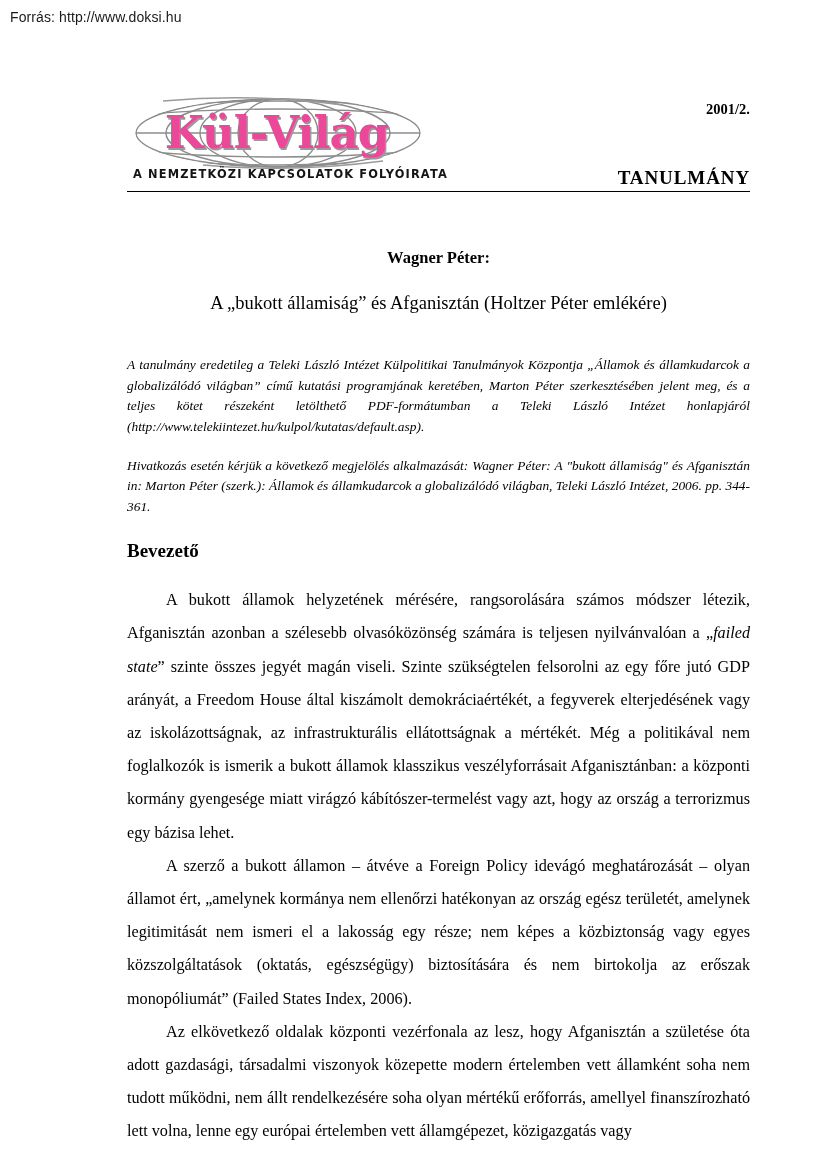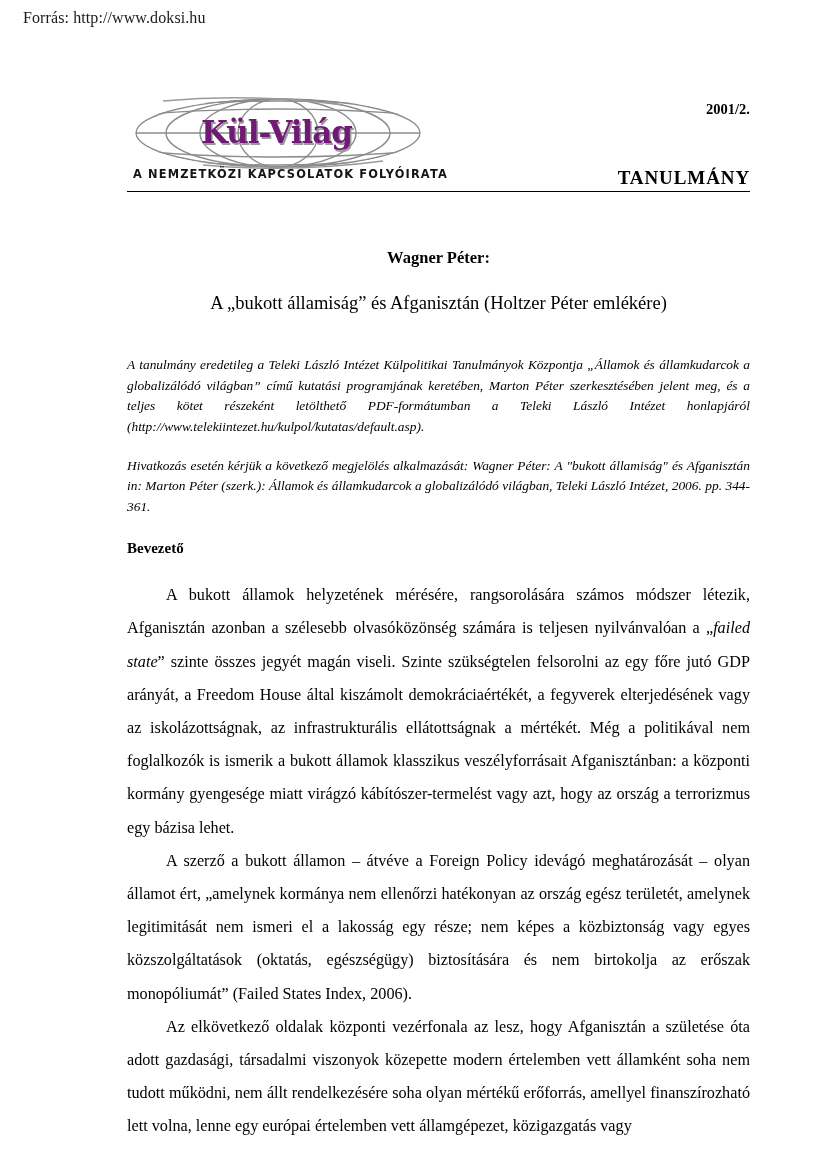--- a/index.html
+++ b/index.html
@@ -14,23 +14,23 @@
     position: relative;
     font-family: "Liberation Serif", "DejaVu Serif", serif;
     color: #000000;
     overflow: hidden;
   }
 
   
   .watermark {
     position: absolute;
     top: 9px;
-    left: 23px;
-    font-family: Liberation Serif, serif;
-    font-size: 16px;
+    left: 10px;
+    font-family: Liberation Sans, sans-serif;
+    font-size: 14px;
     color: #1a1a1a;
     letter-spacing: 0.1px;
     white-space: nowrap;
   }
 
   
   .page {
     position: absolute;
     left: 127px;
     top: 0;
@@ -62,24 +62,24 @@
     position: absolute;
     left: 36px;
     top: 6px;
     width: 215px;
     height: 62px;
     display: flex;
     align-items: center;
     justify-content: center;
     font-family: "DejaVu Serif", "Liberation Serif", serif;
     font-weight: bold;
-    font-size: 31px;
+    font-size: 45px;
     letter-spacing: -1px;
     line-height: 1;
-    color: #701a75;
+    color: #ec4899;
     text-shadow: 1.5px 1.5px 0 #9a9a9a;
     white-space: nowrap;
   }
   .logo-tagline {
     position: absolute;
     left: 0;
     top: 72px;
     width: 290px;
     text-align: center;
     font-family: "DejaVu Sans", "Liberation Sans", sans-serif;
@@ -143,21 +143,21 @@
     font-size: 13.4px;
     line-height: 1.52;
     text-align: justify;
     margin: 0 0 19px 0;
   }
 
   
   .section-heading {
     margin-top: 23px;
     font-weight: bold;
-    font-size: 15px;
+    font-size: 19px;
   }
 
   
   .body-copy {
     margin-top: 22px;
   }
   .para {
     margin: 0;
     font-size: 16.2px;
     line-height: 33.2px;

